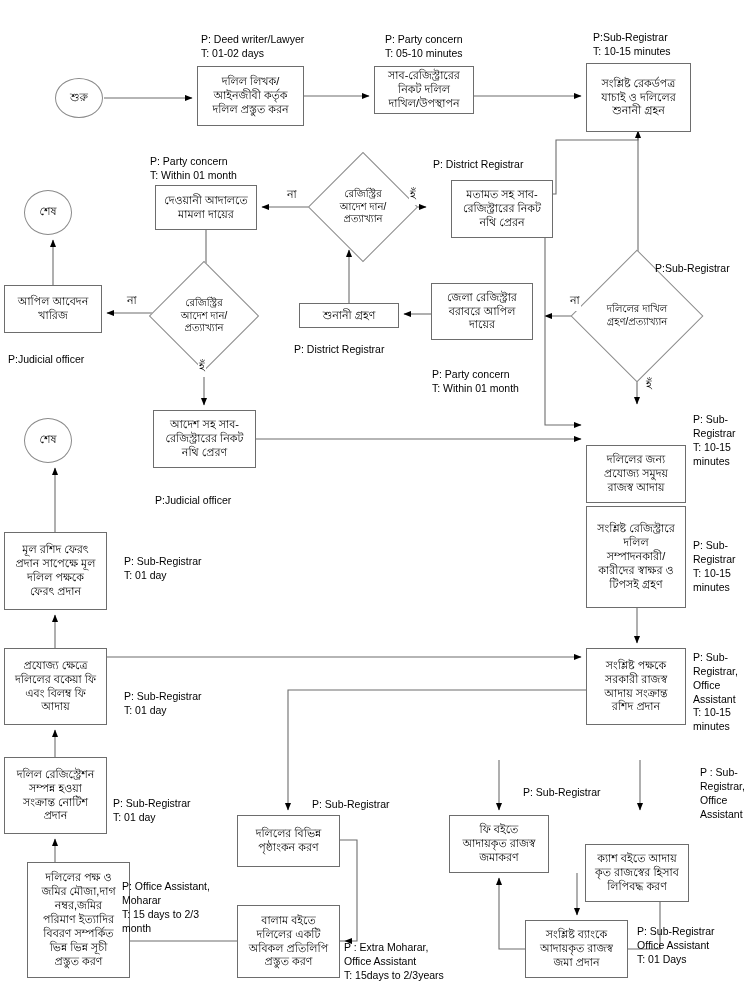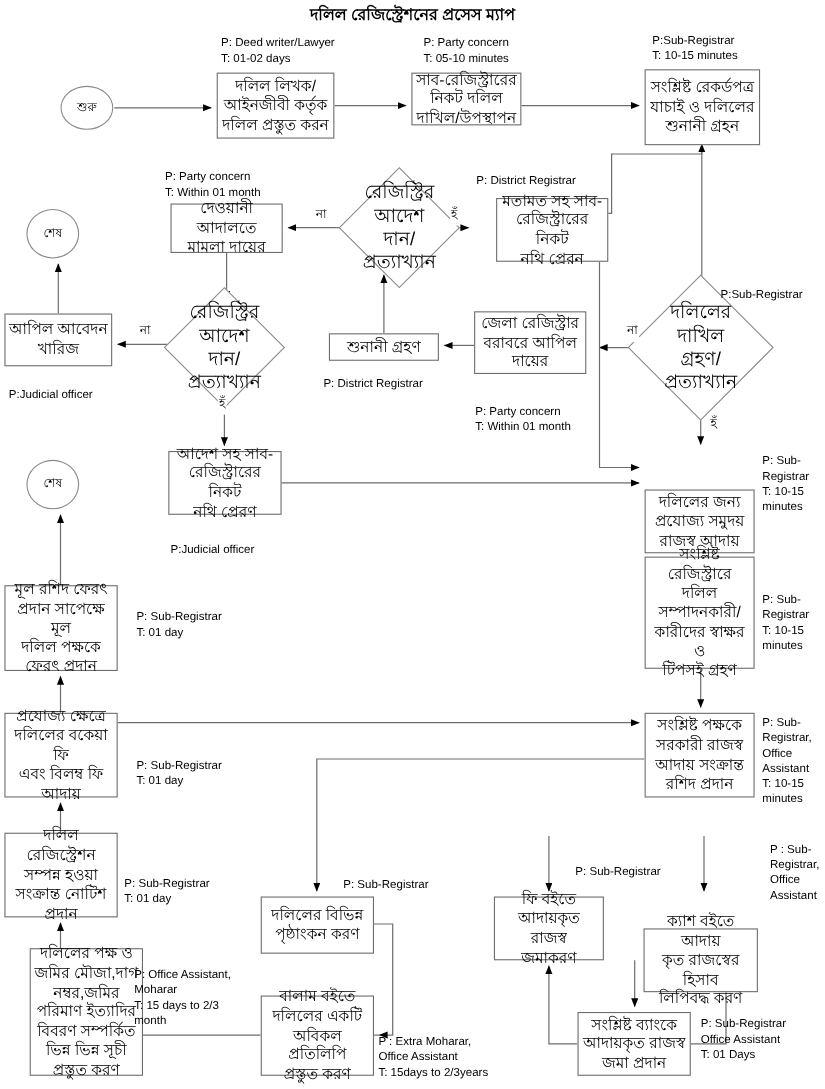--- a/index.html
+++ b/index.html
@@ -33,21 +33,21 @@
   
   .node{
     position:absolute;
     box-sizing:border-box;
     border:1px solid #6d6d6d;
     background:#ffffff;
     display:flex;
     align-items:center;
     justify-content:center;
     text-align:center;
-    font-size:14px;
+    font-size:11px;
     line-height:1.26;
     padding:2px 3px;
     z-index:3;
   }
   
   .term{
     position:absolute;
     box-sizing:border-box;
     border:1px solid #8a8a8a;
     border-radius:50%;
@@ -74,21 +74,21 @@
     box-sizing:border-box;
   }
   .dec .txt{
     position:absolute;
     left:0; top:0;
     width:100%; height:100%;
     display:flex;
     align-items:center;
     justify-content:center;
     text-align:center;
-    font-size:17px;
+    font-size:10px;
     line-height:1.26;
     z-index:2;
   }
   
   .anno{
     position:absolute;
     font-size:10.5px;
     line-height:1.32;
     white-space:pre-line;
     z-index:4;
@@ -101,21 +101,20 @@
     z-index:5;
     background:#fff;
     padding:0 1px;
   }
 </style>
 </head>
 <body>
 
 <div id="canvas">
 
-  <div class="title">দলিল রেজিস্ট্রেশনের প্রসেস ম্যাপ</div>
 
   <svg id="svg-layer" viewBox="0 0 750 990" xmlns="http://www.w3.org/2000/svg">
     <defs>
       <marker id="ah" markerWidth="9" markerHeight="9" refX="7.4" refY="3.2" orient="auto" markerUnits="userSpaceOnUse">
         <path d="M0,0 L8,3.2 L0,6.4 z" fill="#000"></path>
       </marker>
     </defs>
     <g fill="none" stroke="#6d6d6d" stroke-width="1.1" marker-end="url(#ah)">
 
       <path d="M104,98 L192,98"></path>

